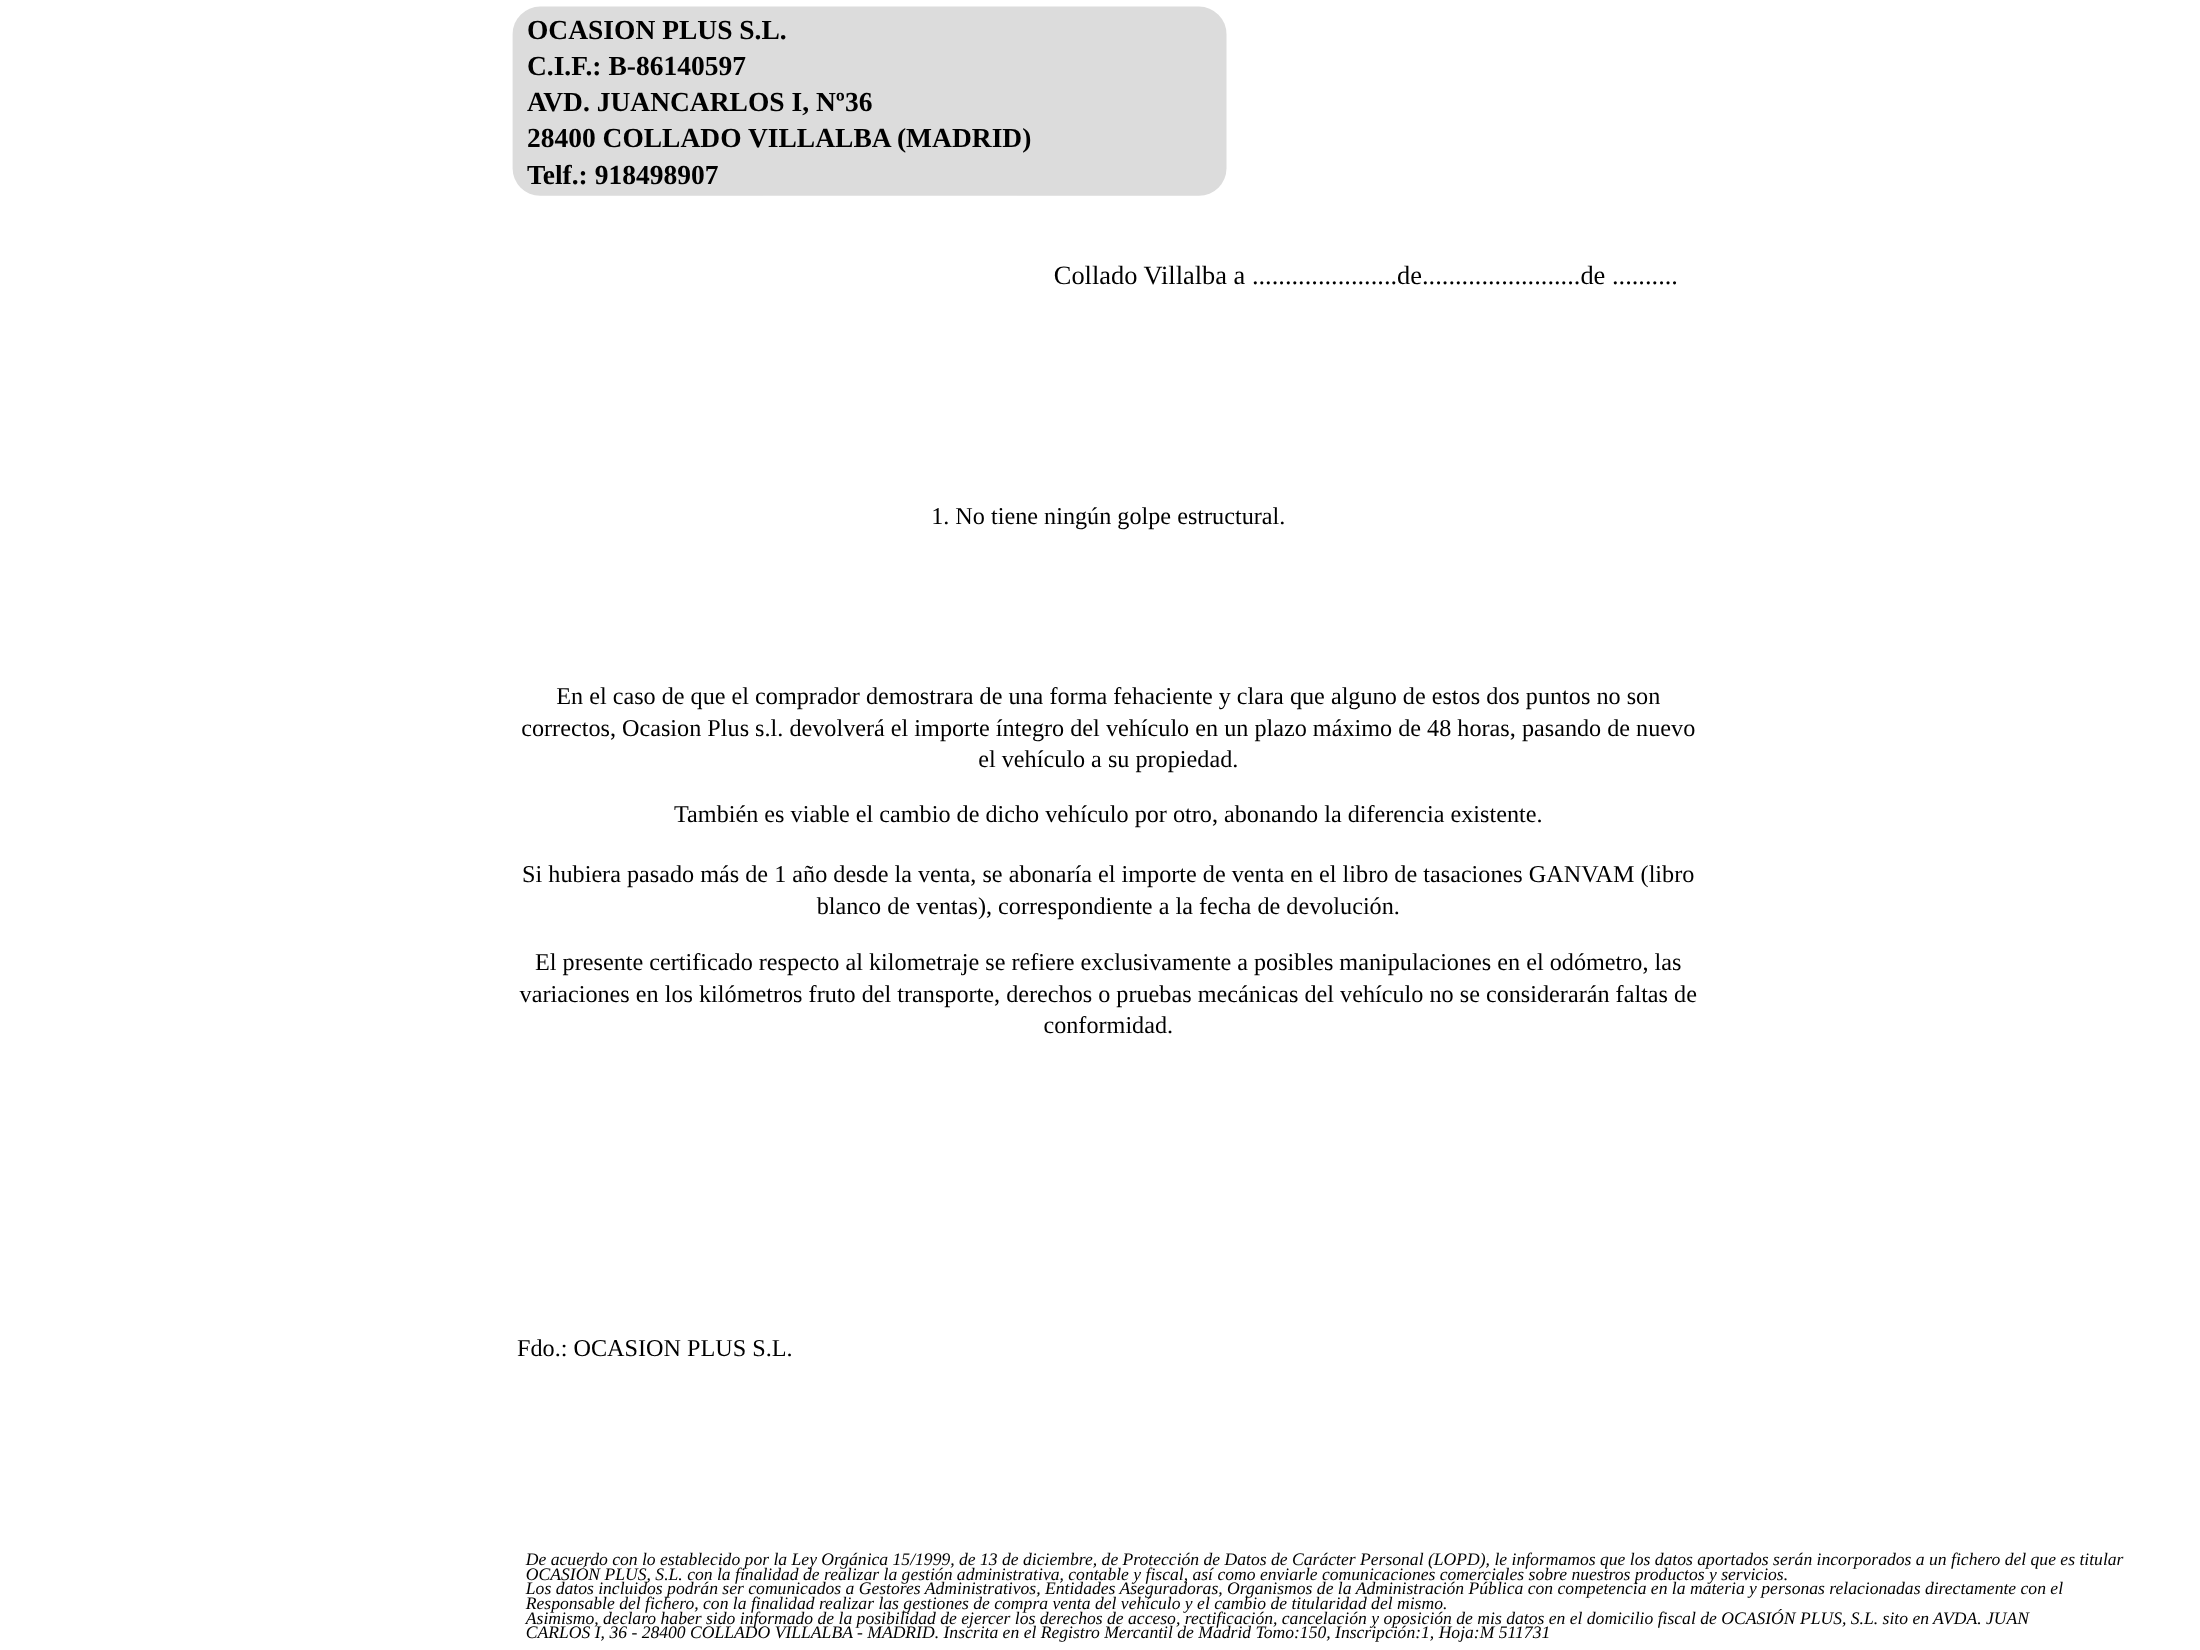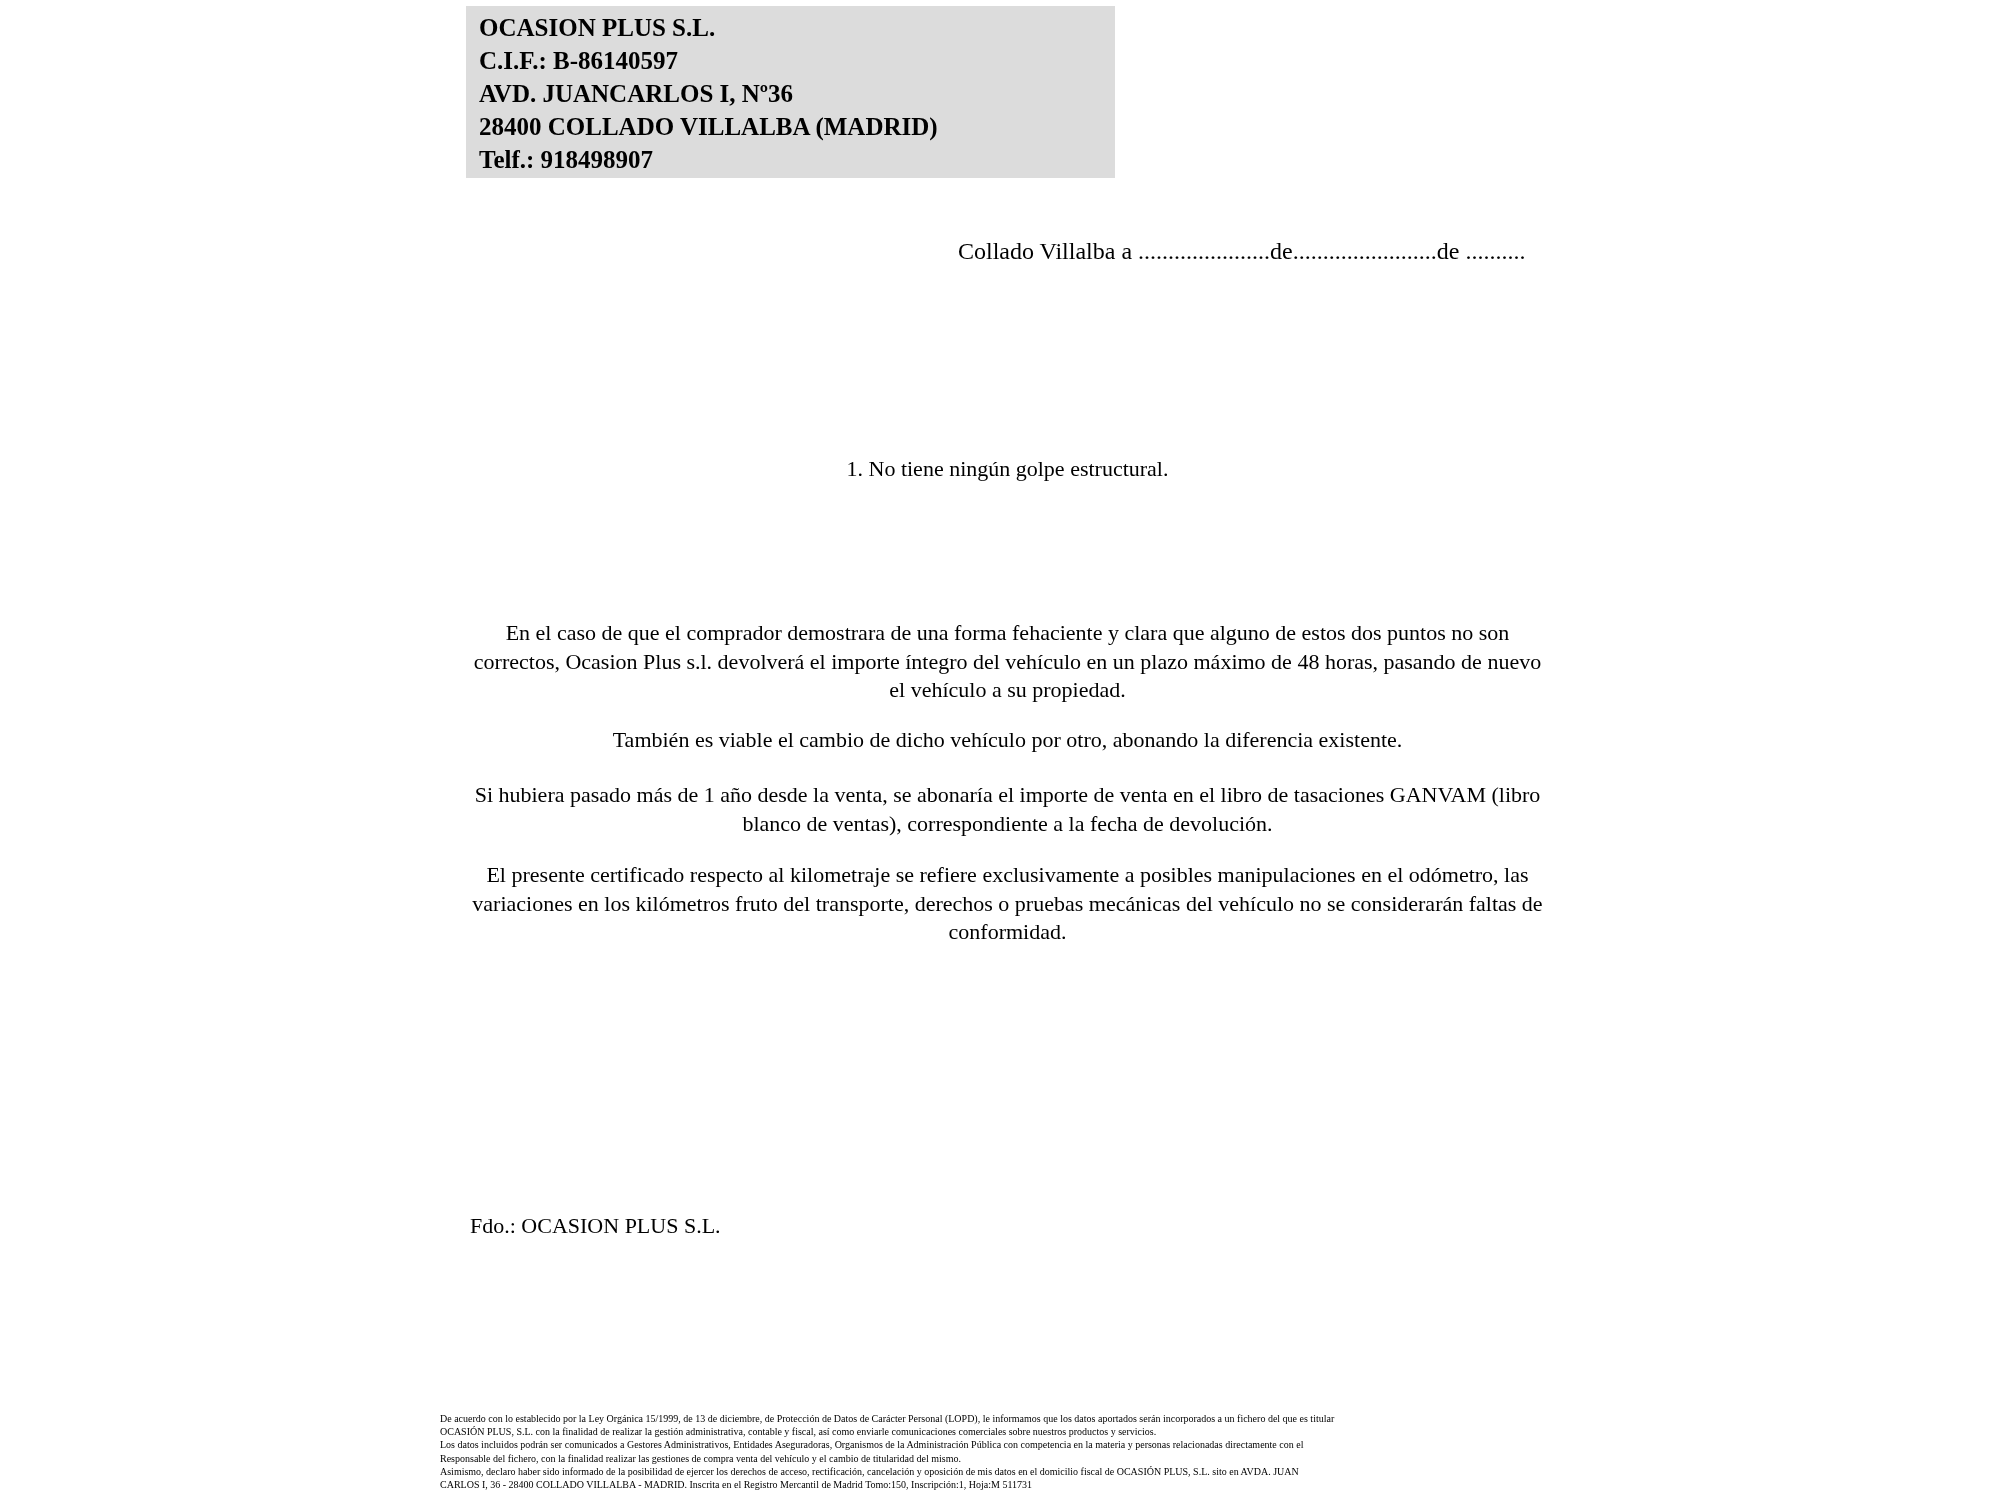--- a/index.html
+++ b/index.html
@@ -1,15 +1,15 @@
 <!DOCTYPE html>
 <html><head>
 <meta charset="utf-8">
 <style>
-  * { margin: 0; padding: 0; box-sizing: border-box; }
+  * { margin: 0; padding: 0; box-sizing: border-box; border-radius: 25px; }
   html, body { background: #ffffff; }
   .page {
     position: relative;
     width: 2000px;
     height: 1500px;
     background: #ffffff;
     color: #000000;
     font-family: "Liberation Serif", "DejaVu Serif", serif;
     overflow: hidden;
   }
@@ -67,24 +67,25 @@
   .signature-line {
     position: absolute;
     left: 470px;
     top: 1213px;
     font-size: 22px;
     white-space: nowrap;
     text-align: center;
   }
   .legal-footer {
     position: absolute;
-    left: 440px;
+    left: 478px;
     top: 1412px;
-    font-size: 10px;
+    font-size: 16px;
     line-height: 13.2px;
+    font-style: italic;
   }
   .legal-footer .footer-line {
     white-space: nowrap;
   }
 </style>
 </head>
 <body>
 
 <div class="page">
 

